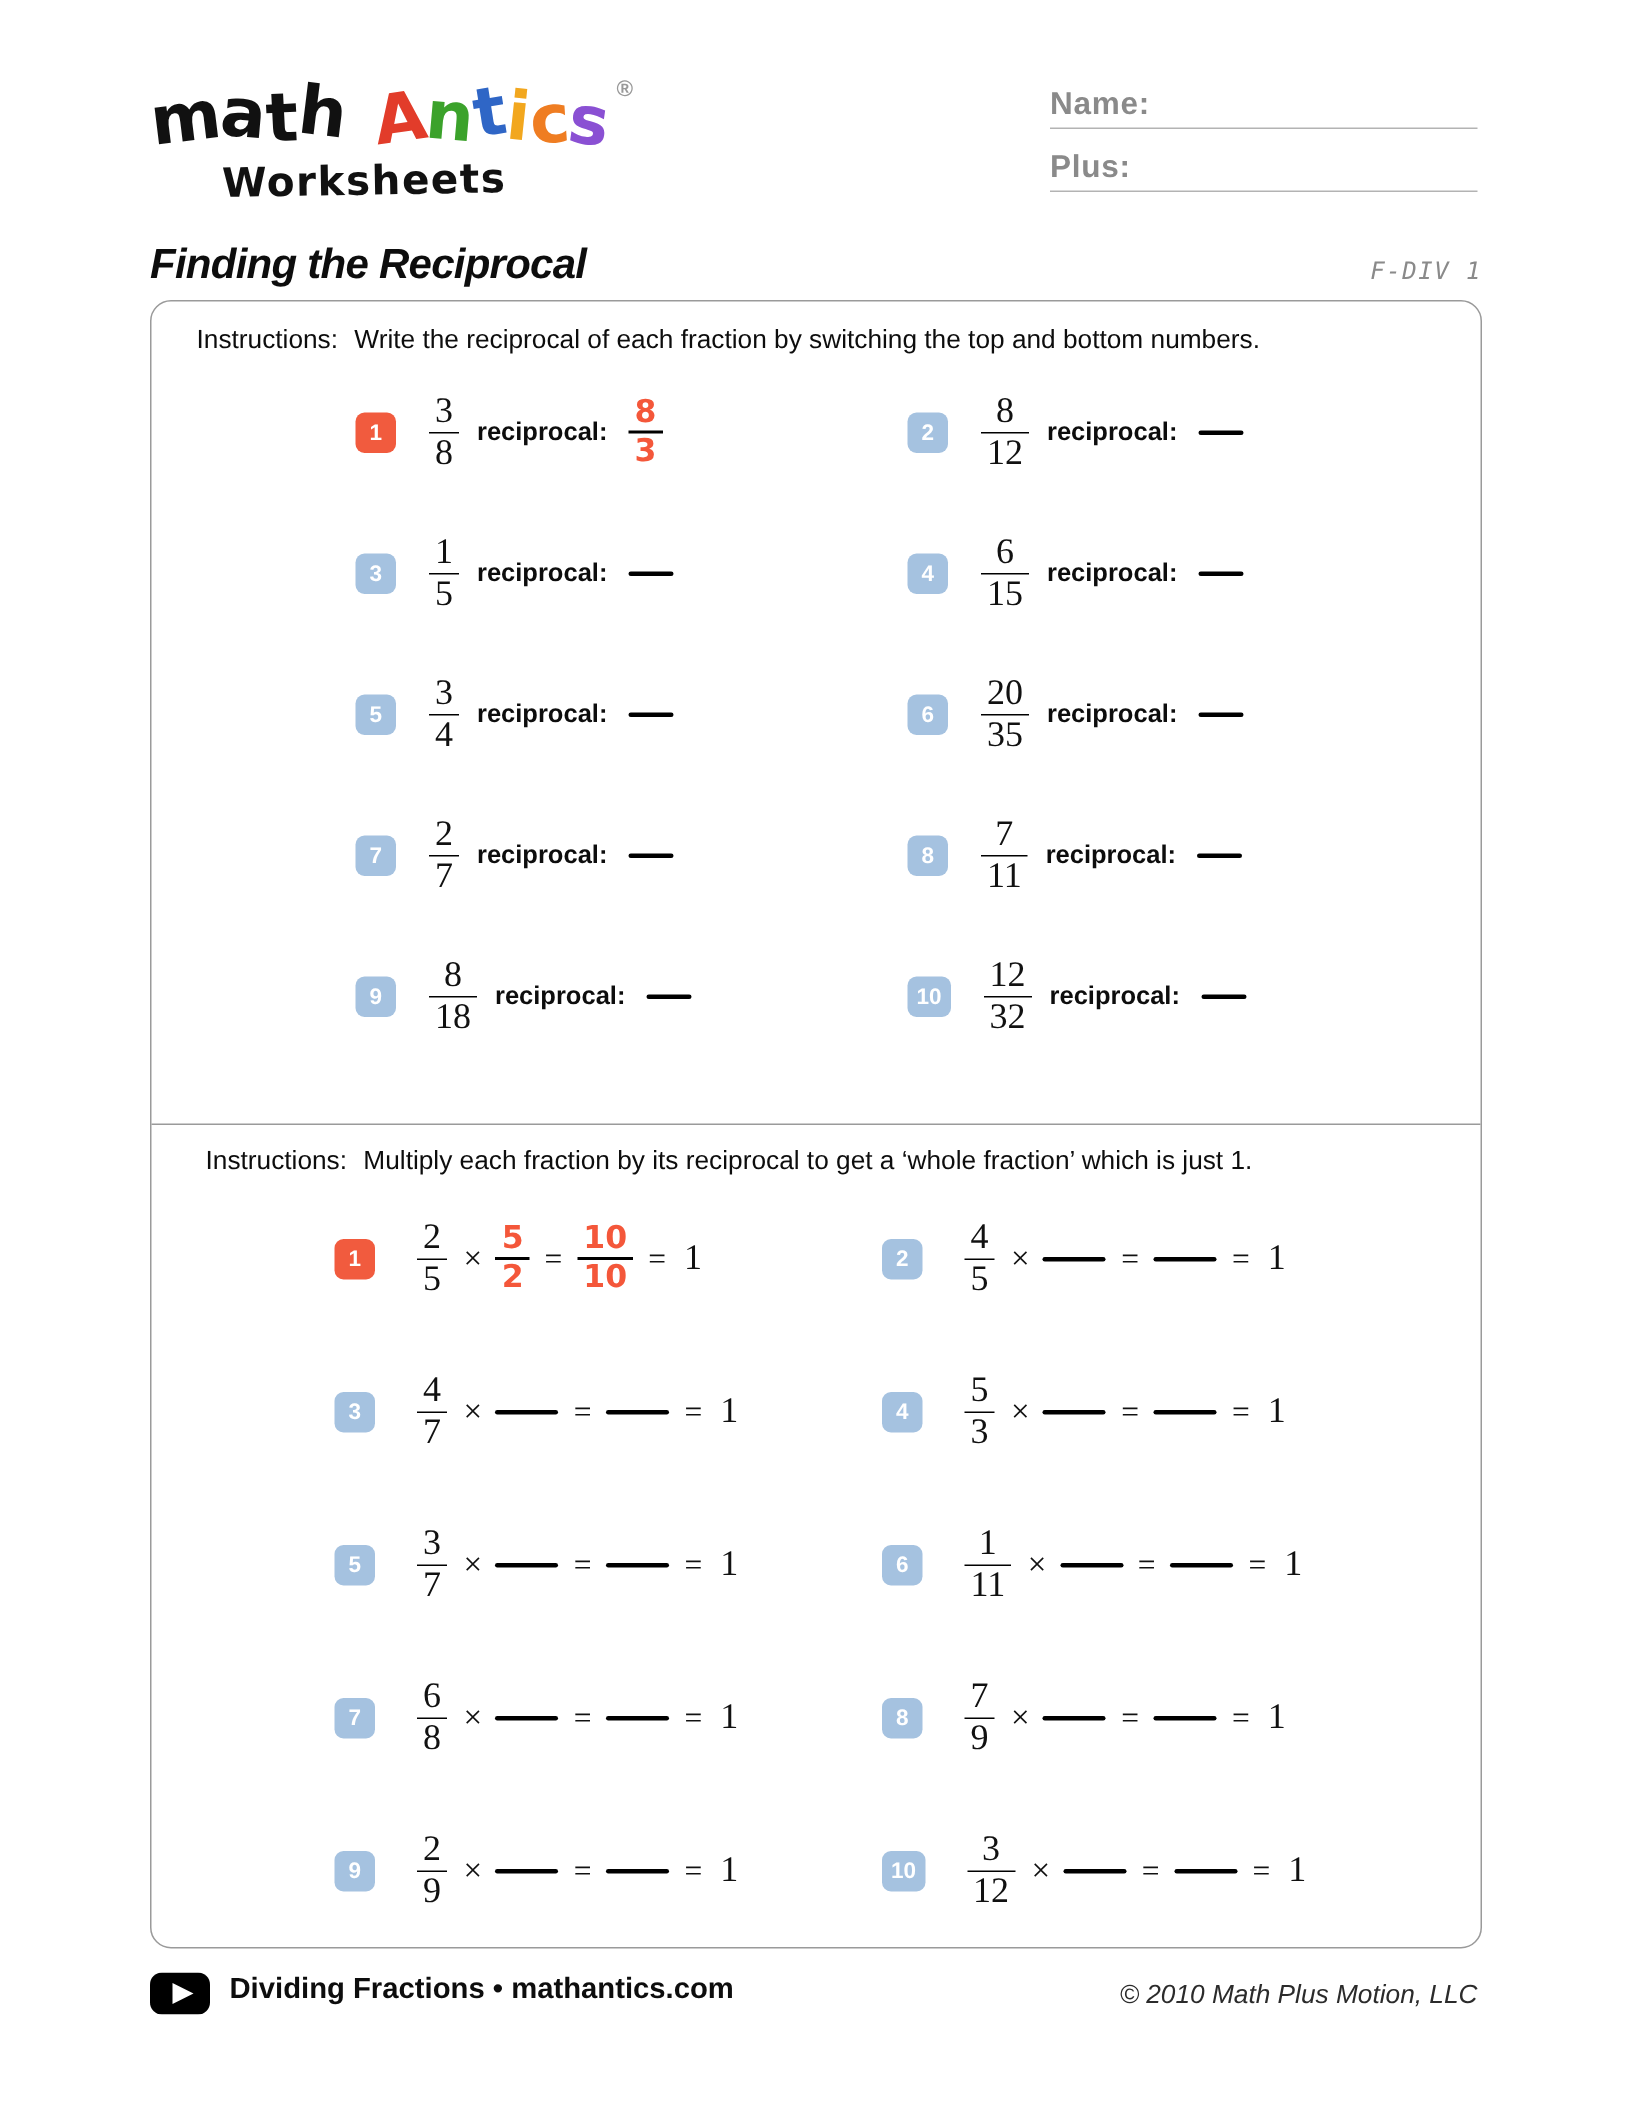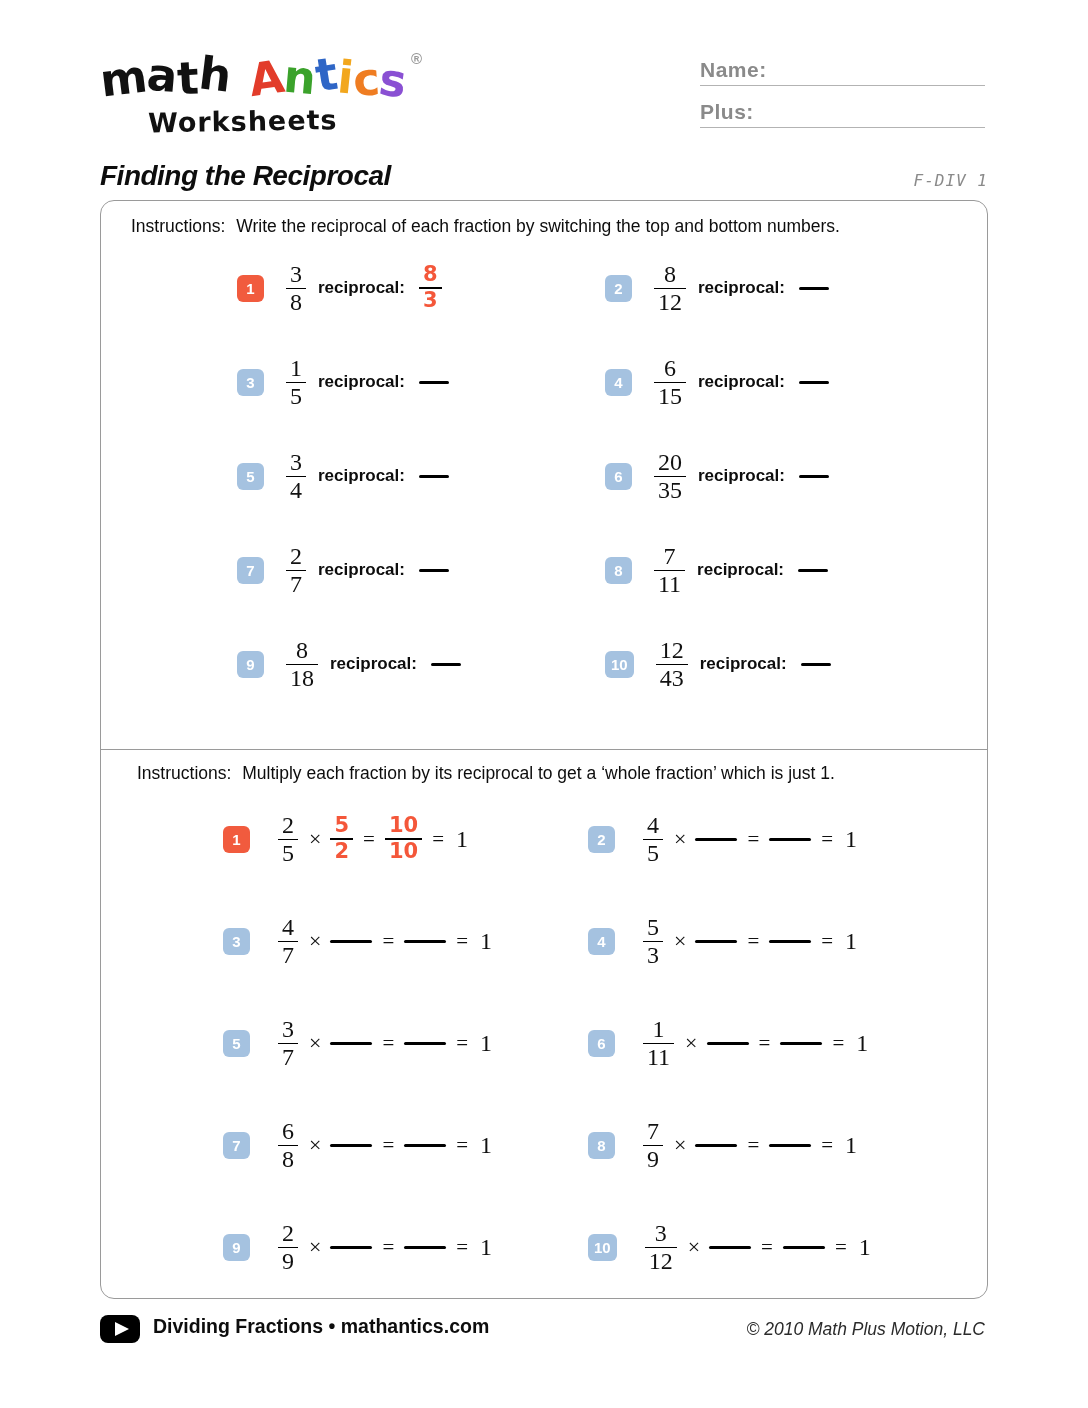--- a/index.html
+++ b/index.html
@@ -206,21 +206,21 @@
               <span class="den">18</span>
             </span>
             <span class="rec-label">reciprocal:</span>
             <span class="dash dash1"></span>
           </div>
           <div class="pcell">
             <span class="badge" style="background: rgb(165, 194, 224);">10</span>
             <span class="frac main">
               <span class="num">12</span>
               <span class="bar"></span>
-              <span class="den">43</span>
+              <span class="den">32</span>
             </span>
             <span class="rec-label">reciprocal:</span>
             <span class="dash dash1"></span>
           </div>
         </div>
     </section>
 
     <section class="sec2">
       <p class="instructions">
         <span class="instr-label">Instructions:</span>

